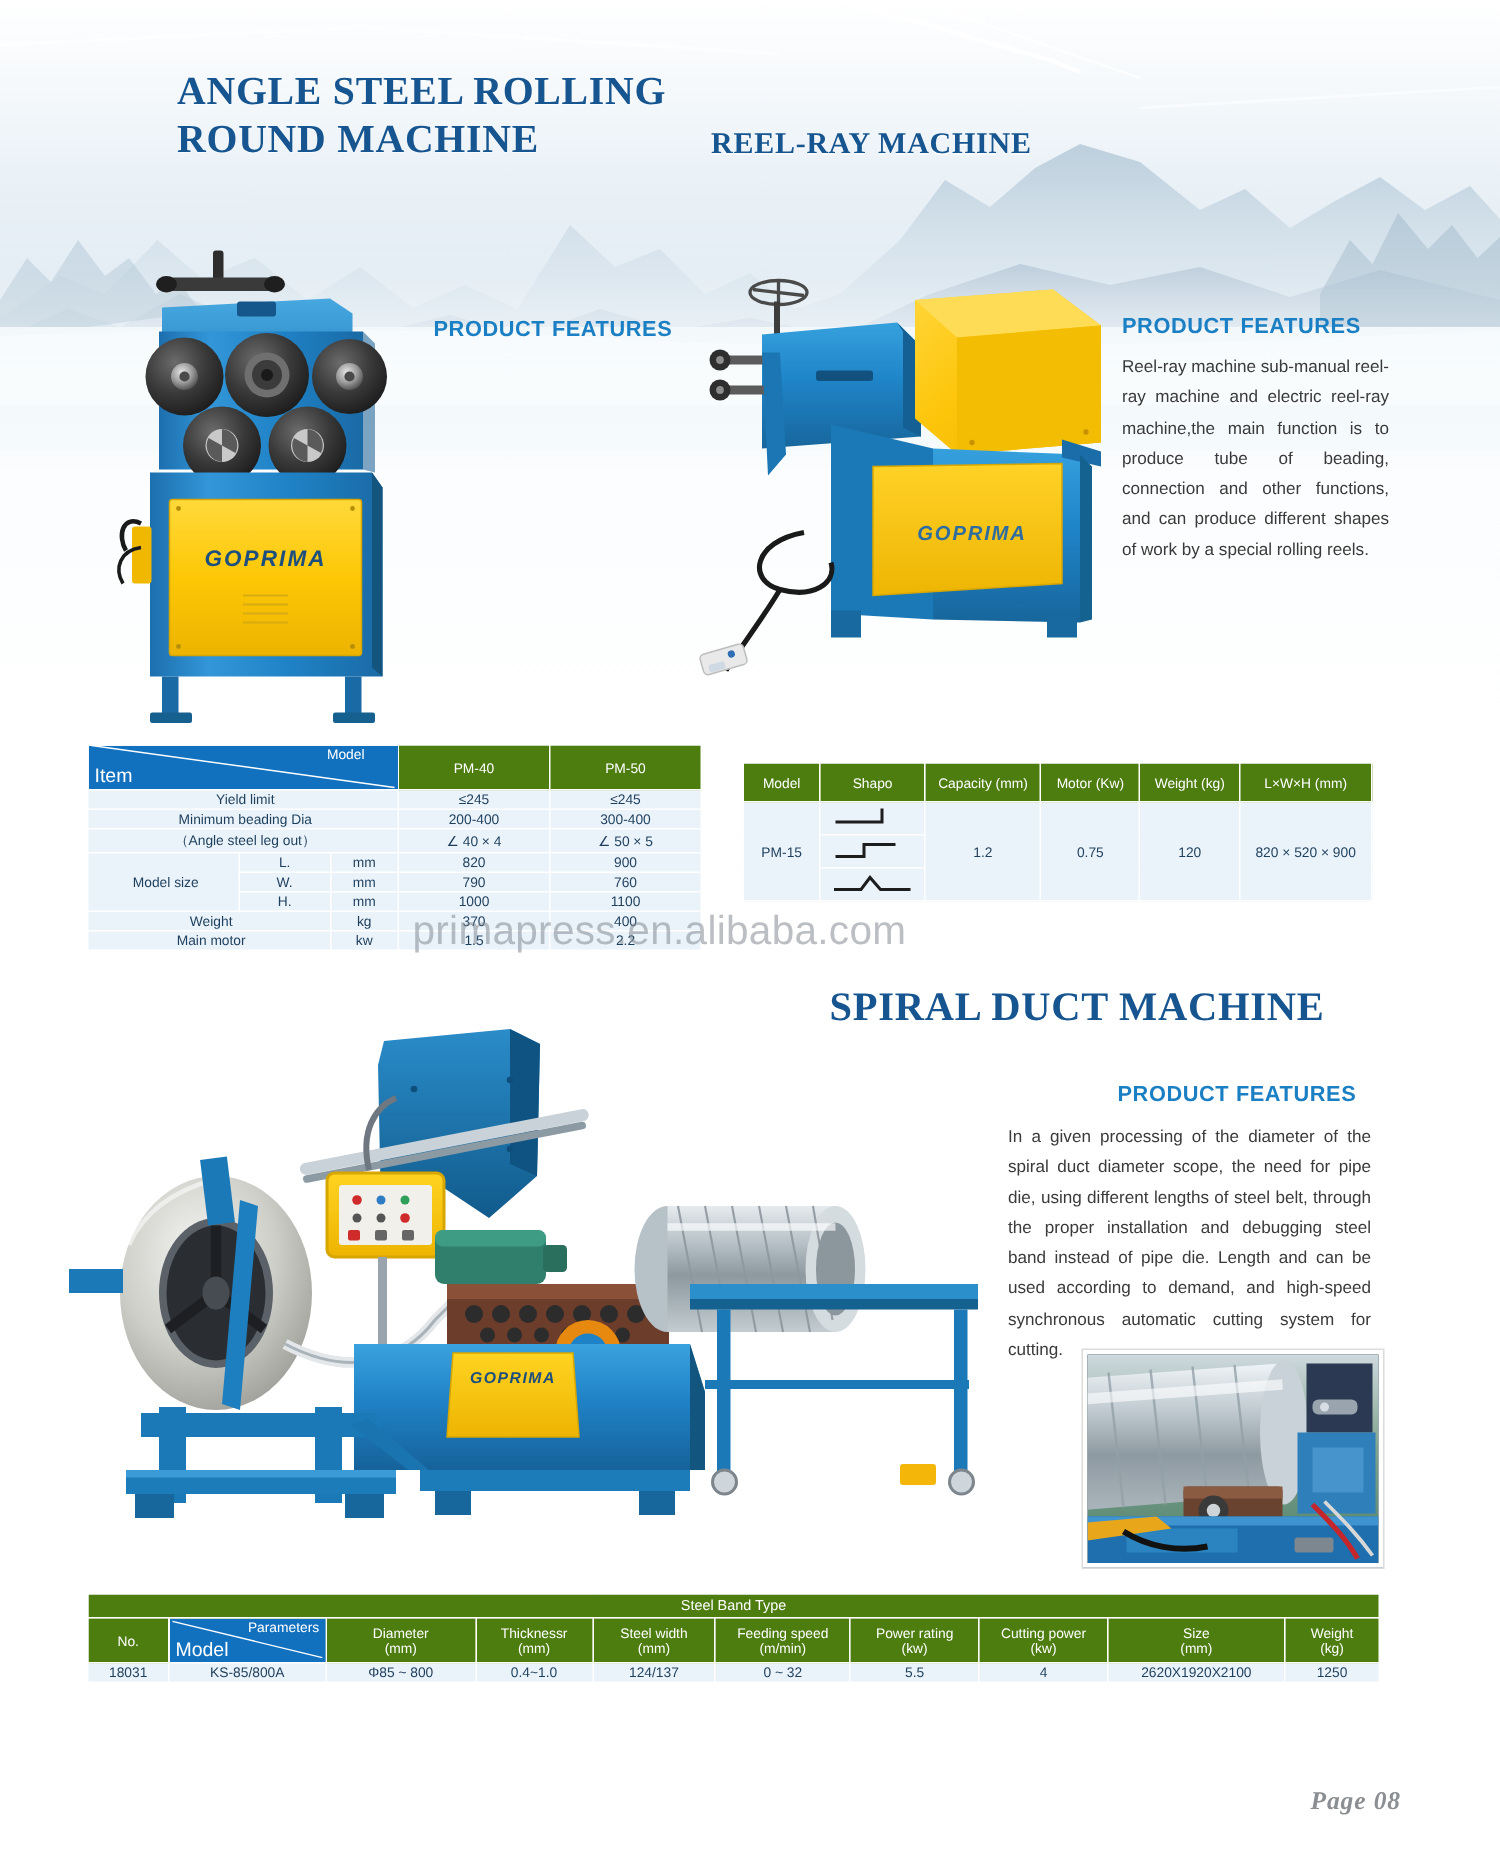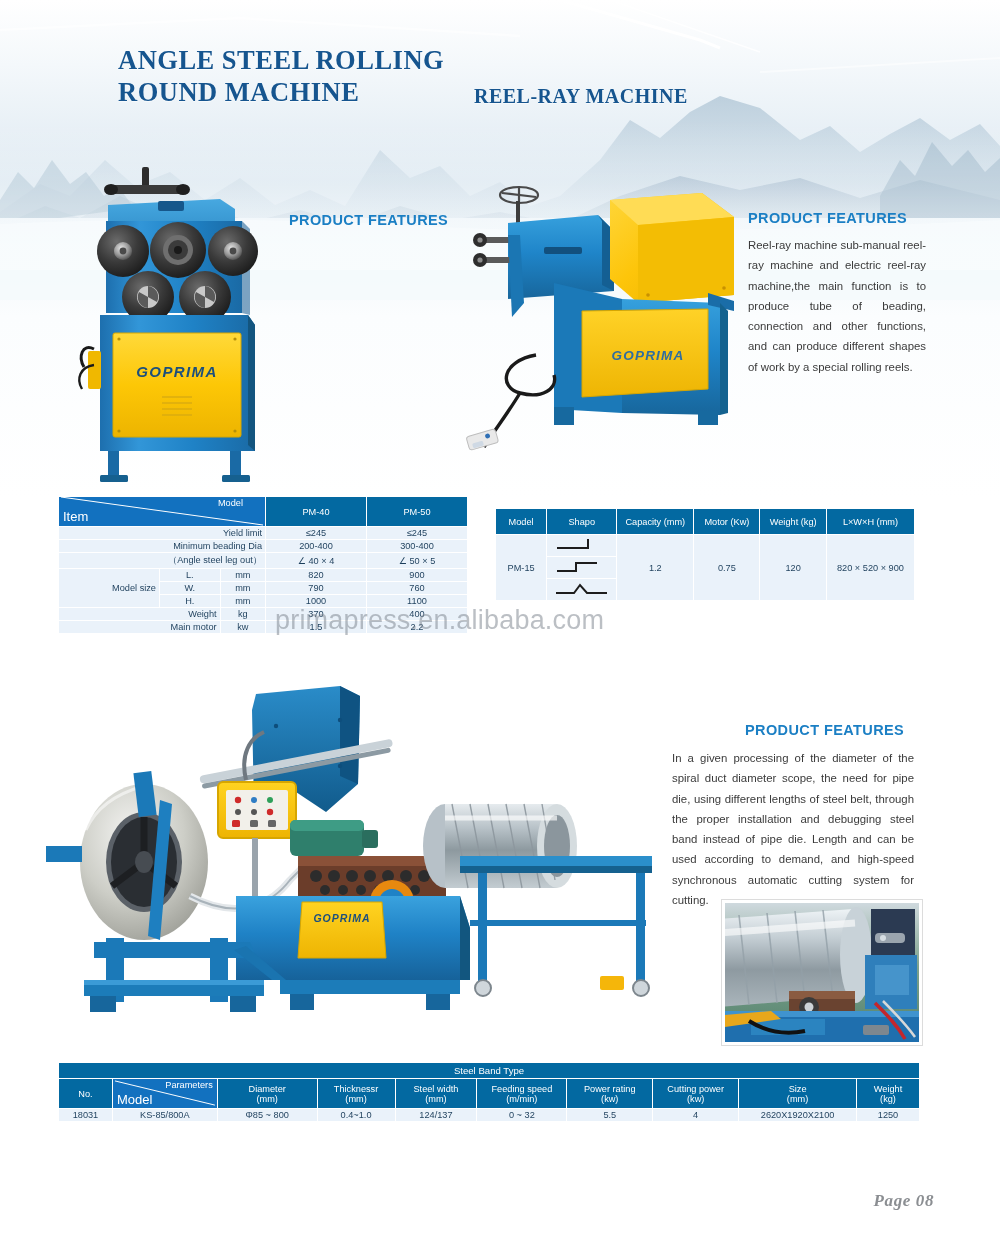--- a/index.html
+++ b/index.html
@@ -74,25 +74,25 @@
     background: #eaf2fa;
   }
   .tbl td, .tbl th {
     border: 1px solid #ffffff;
     padding: 1px 3px;
     font-weight: normal;
     text-align: center;
     white-space: nowrap;
   }
   .tbl thead th, .tbl td.hd {
-    background: #0369a1;
+    background: #4d7c0f;
     color: #ffffff;
   }
   .tbl td.body { background:#eaf2fa; }
-  .tbl td.lft { text-align: right; padding-left: 6px; }
+  .tbl td.lft { text-align: center; padding-left: 6px; }
   .diag {
     position: relative;
     background: #1271bf;
     color: #fff;
   }
   .diag .dl {
     position:absolute; left:4px; bottom:2px; font-size:13px;
   }
   .diag .dr {
     position:absolute; right:22px; top:1px; font-size:9.2px;
@@ -182,20 +182,21 @@
     </svg>
   </div>
 
   <div class="h-title" id="title-angle">
     <div>ANGLE STEEL ROLLING</div>
     <div>ROUND MACHINE</div>
   </div>
 
   <div class="h-title" id="title-reel">REEL-RAY MACHINE</div>
 
+  <div class="h-title" id="title-spiral">SPIRAL DUCT MACHINE</div>
 
   <svg class="machine" style="left:70px; top:165px;" width="230" height="320">
     <defs>
       <linearGradient id="blueBody" x1="0" y1="0" x2="1" y2="0">
         <stop offset="0%" stop-color="#1d6fae"></stop>
         <stop offset="25%" stop-color="#3296d8"></stop>
         <stop offset="60%" stop-color="#1f82c6"></stop>
         <stop offset="100%" stop-color="#1a6aa5"></stop>
       </linearGradient>
       <linearGradient id="blueTop" x1="0" y1="0" x2="0" y2="1">

